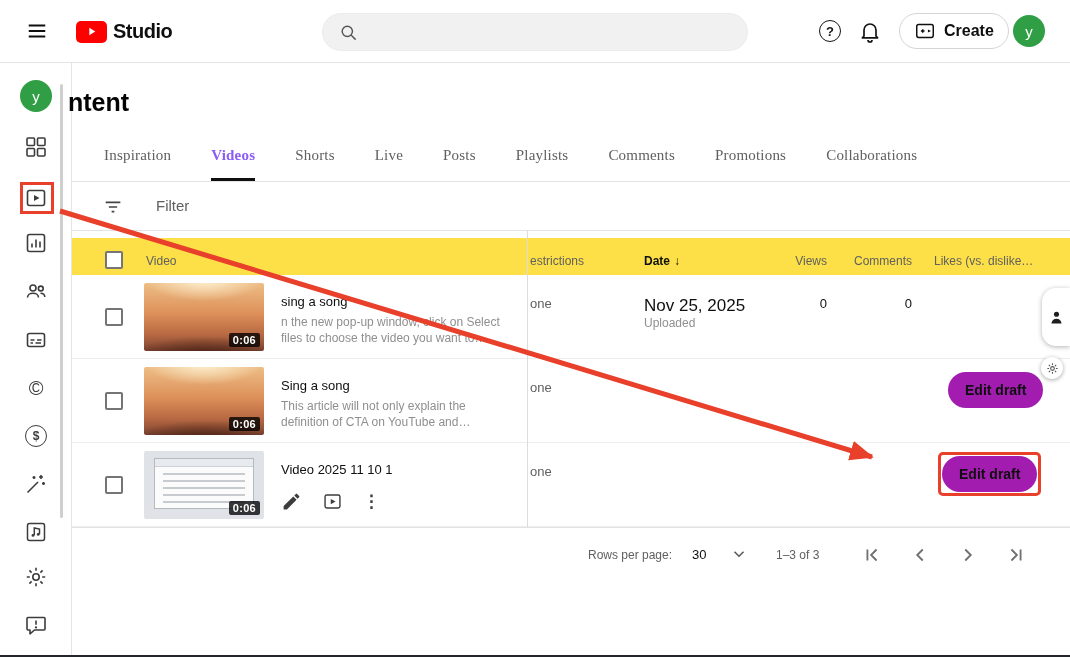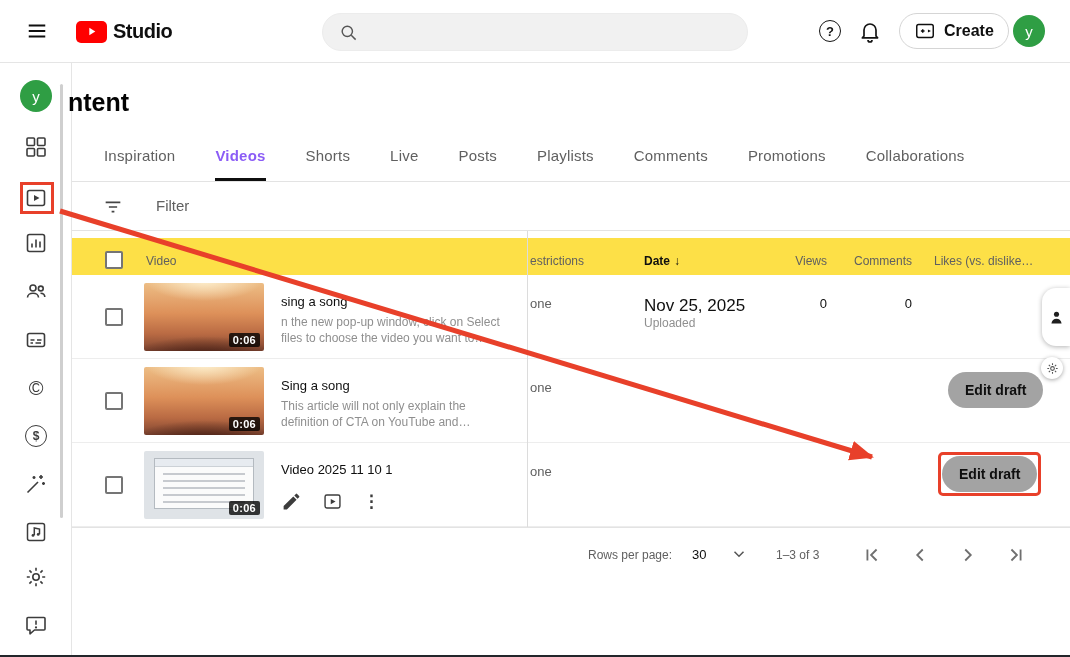--- a/index.html
+++ b/index.html
@@ -50,21 +50,21 @@
   .si-5{top:313px;} .si-6{top:361px;} .si-7{top:409px;} .si-8{top:457px;} .si-9{top:502px;} .si-10{top:550px;}
   .glyph-icon { font-size:20px; line-height:24px; text-align:center; width:24px; display:block; color:#3c3c3c; }
   .earn-circle { width:22px; height:22px; margin:1px; border:1.6px solid #3c3c3c; border-radius:50%;
                  display:flex; align-items:center; justify-content:center; font-size:12px; font-weight:700; }
   .content-highlight { position:absolute; left:20px; top:119px; width:34px; height:32px;
                        border:3px solid var(--highlight-red,#e8402a); z-index:6; pointer-events:none; }
 
   
   .main-title { position:absolute; left:68px; top:88px; font-size:25px; color:#030303; z-index:6; }
   .tabs-row { position:absolute; left:72px; right:0; top:130px; height:52px; background:#fff;
-              border-bottom:1px solid #e3e3e3; display:flex; align-items:center; padding-left:32px; gap:40px; }
+              border-bottom:1px solid #e3e3e3; display:flex; align-items:center; padding-left:32px; gap:40px;font-family:Liberation Serif, serif; }
   .tab { position:relative; height:100%; display:flex; align-items:center; font-size:15px;
          font-weight:500; color:#606060; cursor:pointer; white-space:nowrap; letter-spacing:0.2px; }
   .tab.active { color:#8b5cf6; font-weight:700; }
   .tab.active::after { content:""; position:absolute; left:0; right:0; bottom:0; height:3px; background:#0f0f0f; }
 
   .filter-row { position:absolute; left:72px; right:0; top:182px; height:49px; background:#fff;
                 border-bottom:1px solid #e3e3e3; }
   .filter-icon { position:absolute; left:30px; top:14px; width:22px; height:22px; color:#444; }
   .filter-label { position:absolute; left:84px; top:15px; font-size:15px; color:#606060; }
 
@@ -103,21 +103,21 @@
   .row-title { position:absolute; left:209px; top:19px; font-size:13px; color:#0f0f0f; }
   .row-desc { position:absolute; left:209px; top:39px; width:220px; font-size:12px; line-height:16px;
               color:#8f8f8f; }
   .cell-restrictions { position:absolute; left:458px; top:21px; font-size:13px; color:#606060; }
   .cell-date { position:absolute; left:572px; top:21px; font-size:17px; color:#0f0f0f; }
   .cell-date-sub { position:absolute; left:572px; top:41px; font-size:12px; color:#8f8f8f; }
   .cell-views { position:absolute; left:695px; width:60px; top:21px; font-size:13px; text-align:right; }
   .cell-comments { position:absolute; left:760px; width:80px; top:21px; font-size:13px; text-align:right; }
   .cell-likes { position:absolute; left:862px; width:140px; top:21px; font-size:13px; text-align:right;
                 padding-right:6px; }
-  .edit-draft-btn { height:36px; padding:0 17px; background:#a3a3a3; border:none; border-radius:18px;
+  .edit-draft-btn { height:36px; padding:0 17px; background:#a21caf; border:none; border-radius:18px;
                     font-size:14px; font-weight:600; color:#0f0f0f; font-family:inherit; cursor:pointer;text-align:right; }
   .row-2 .edit-draft-btn { position:absolute; left:876px; top:13px; }
   .edit-draft-outline { position:absolute; left:866px; top:9px; padding:1px;
                         border:3px solid var(--highlight-red,#e8402a); border-radius:5px; }
   .row-action-icons { position:absolute; left:209px; top:48px; display:flex; gap:20px;
                       align-items:center; color:#3c3c3c; }
   .row-action-icons svg { width:21px; height:21px; display:block; }
   .kebab { font-size:17px; font-weight:700; color:#3c3c3c; cursor:pointer; line-height:21px; }
   .col-divider { position:absolute; left:527px; top:231px; width:1px; height:296px; background:#dcdcdc; z-index:2; }
 

